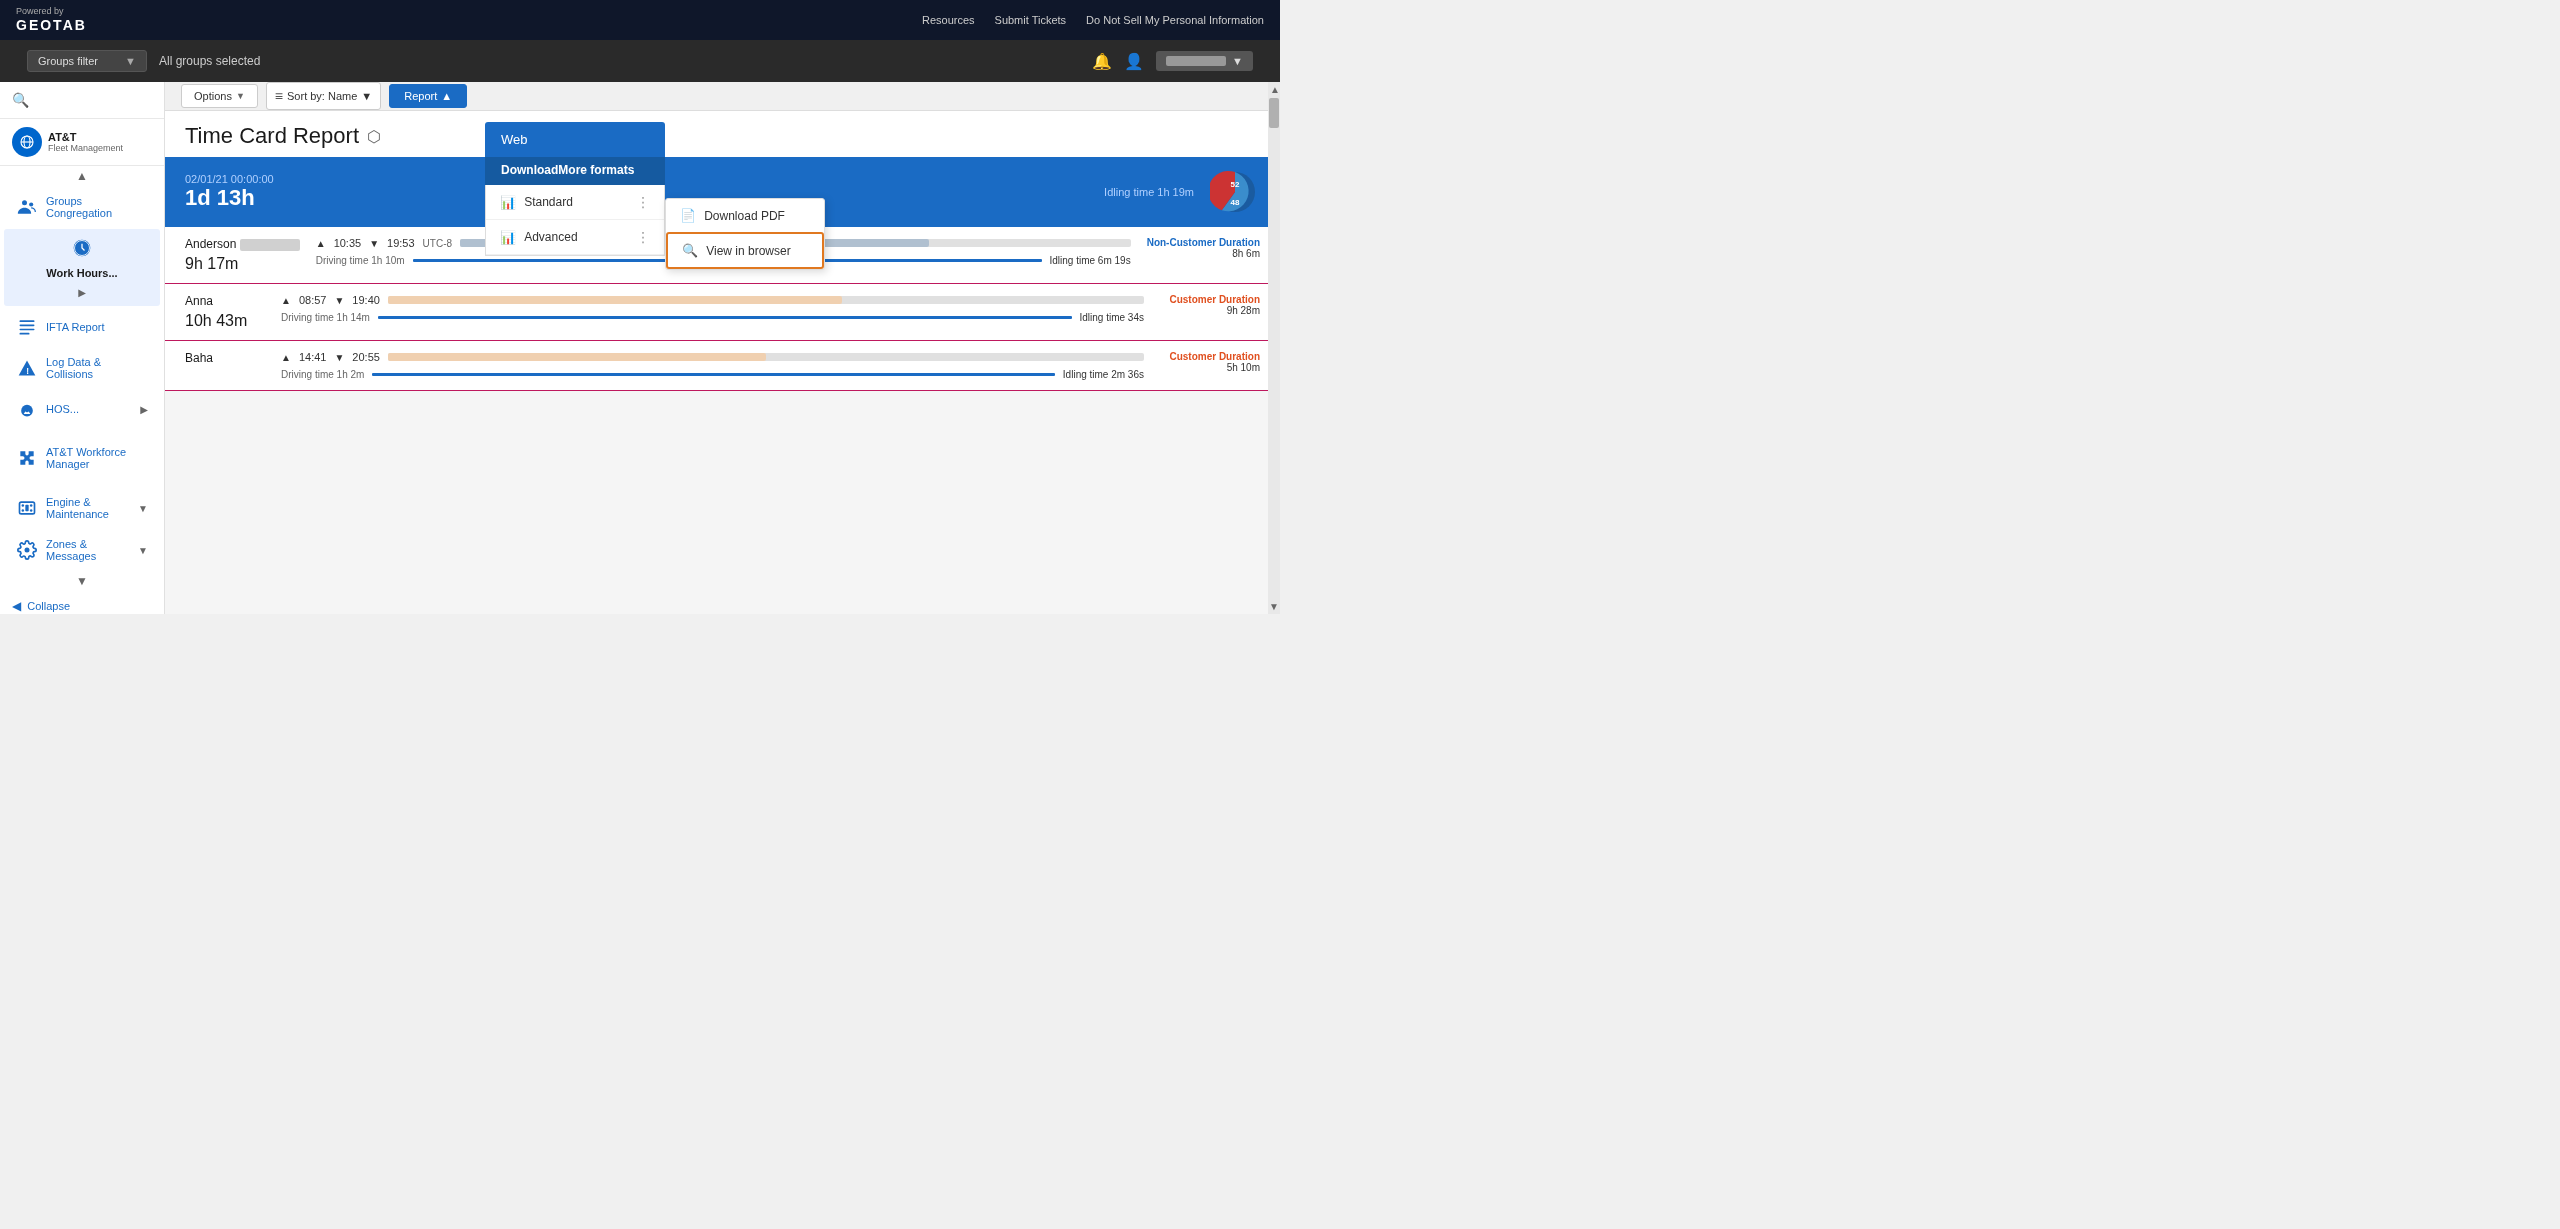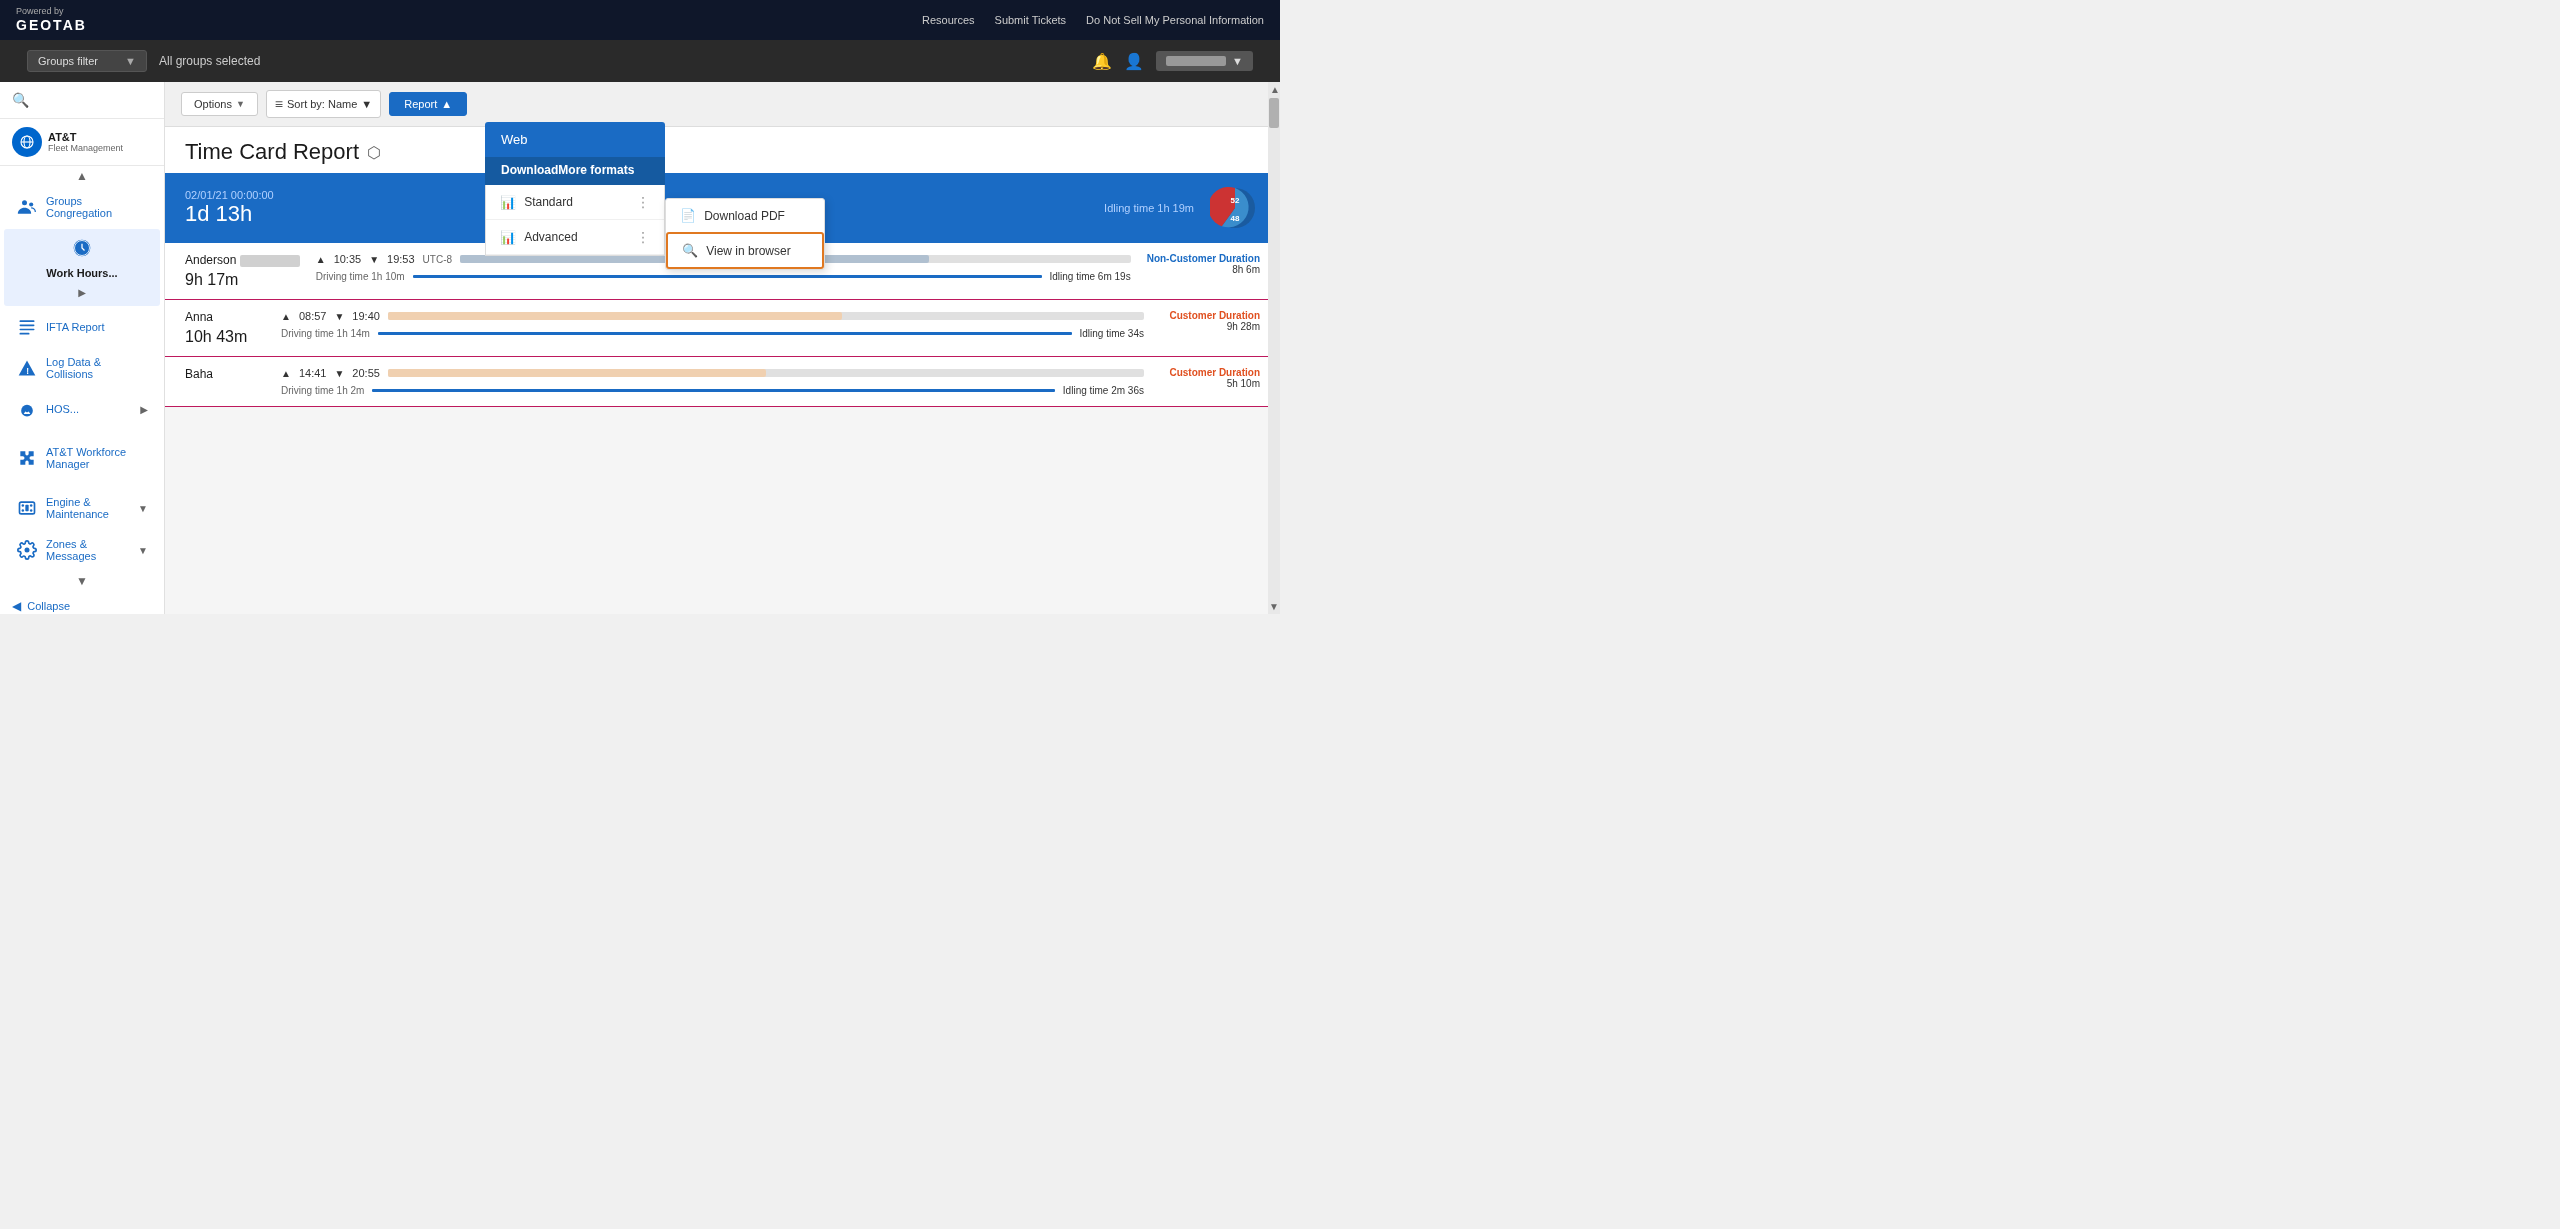--- a/index.html
+++ b/index.html
@@ -215,21 +215,21 @@
     .content-area {
       flex: 1;
       background: #f5f5f5;
       overflow: hidden;
       position: relative;
     }
 
     
     .content-toolbar {
       background: #f0f0f0;
-      padding: 8px 16px;
+      padding: 0 16px;
       display: flex;
       align-items: center;
       gap: 8px;
       border-bottom: 1px solid #ddd;
     }
     .toolbar-btn {
       background: #fff;
       border: 1px solid #ccc;
       padding: 5px 12px;
       font-size: 11px;
@@ -315,21 +315,21 @@
       align-items: center;
       gap: 20px;
       color: #fff;
     }
     .summary-date {
       font-size: 11px;
       color: #b0d0ff;
     }
     .summary-total {
       font-size: 22px;
-      font-weight: 400;
+      font-weight: 700;
       color: #fff;
     }
     .summary-right {
       margin-left: auto;
       display: flex;
       align-items: center;
       gap: 16px;
     }
     .idling-label {
       font-size: 11px;

